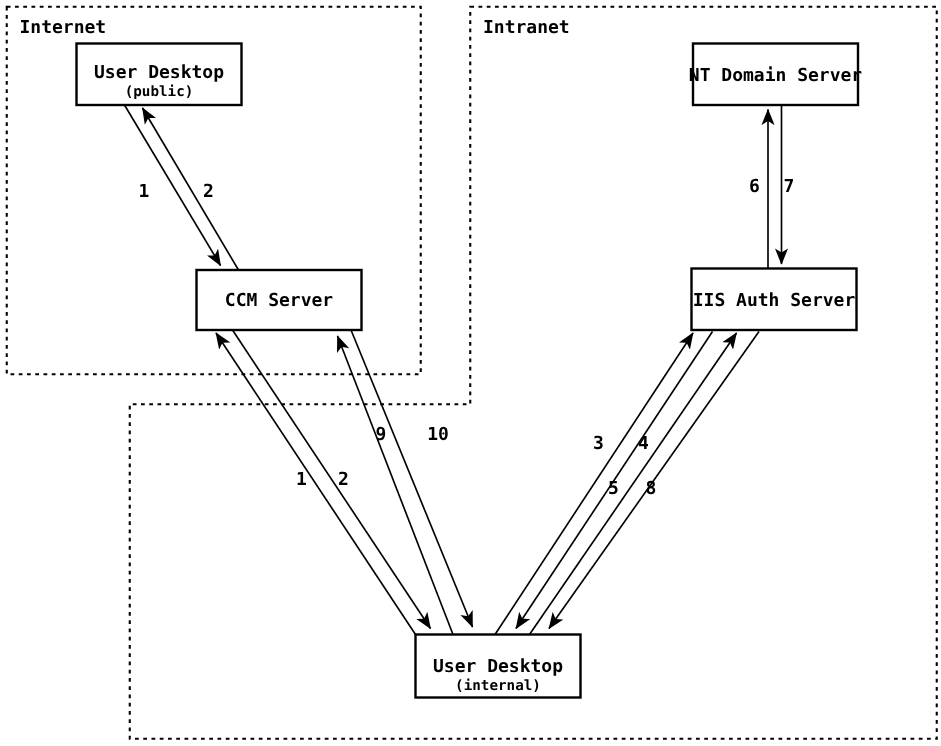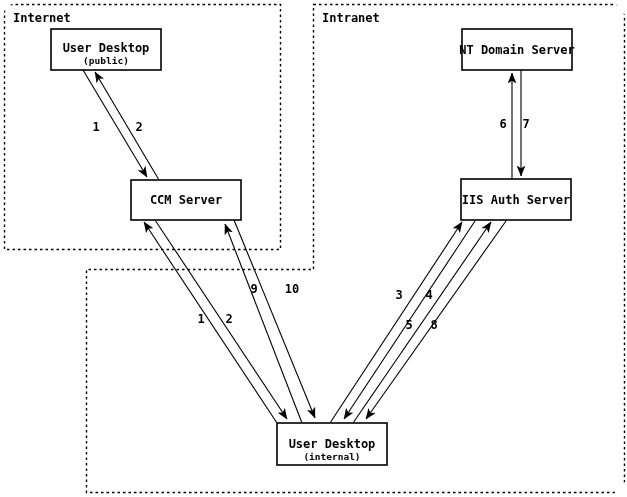--- a/index.html
+++ b/index.html
@@ -6,21 +6,20 @@
     margin: 0;
     padding: 0;
     background: #ffffff;
   }
   #stage {
     position: relative;
     width: 627px;
     height: 497px;
     background: #ffffff;
     overflow: hidden;
-    border-radius: 25px;
   }
   svg { display: block; }
   .zone {
     fill: none;
     stroke: #000000;
     stroke-width: 1.4;
     stroke-dasharray: 2.5 3;
   }
   .node-box {
     fill: #ffffff;

